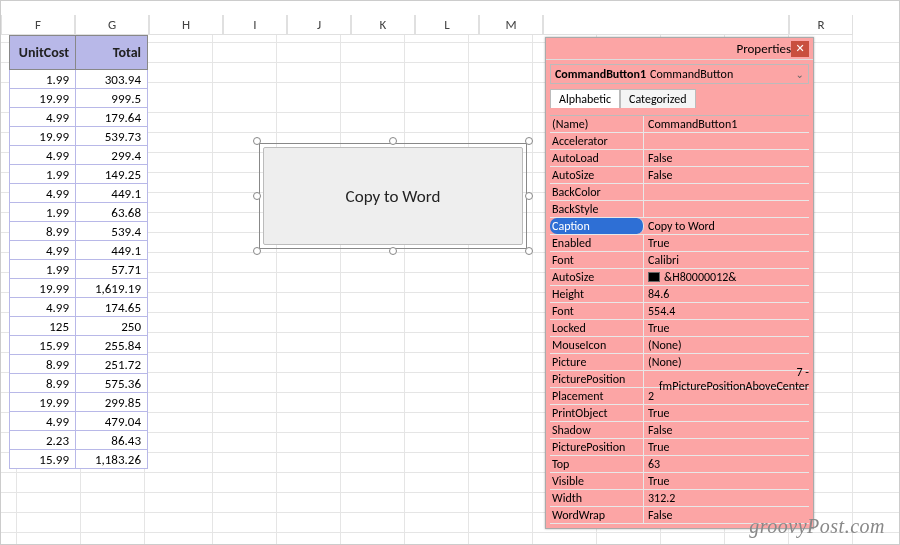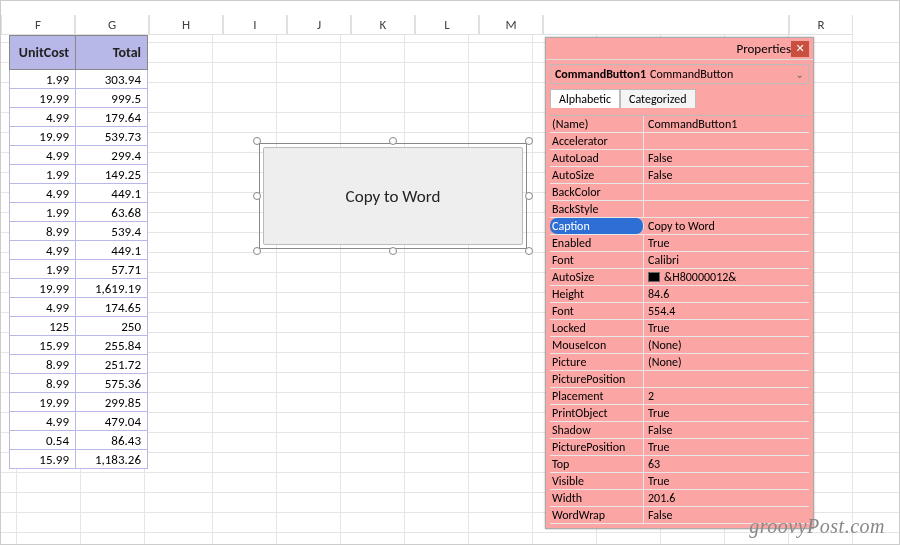--- a/index.html
+++ b/index.html
@@ -324,21 +324,21 @@
       </tr>
       <tr>
         <td class="col-f">19.99</td>
         <td class="col-g">299.85</td>
       </tr>
       <tr>
         <td class="col-f">4.99</td>
         <td class="col-g">479.04</td>
       </tr>
       <tr>
-        <td class="col-f">0.54</td>
+        <td class="col-f">2.23</td>
         <td class="col-g">86.43</td>
       </tr>
       <tr>
         <td class="col-f">15.99</td>
         <td class="col-g">1,183.26</td>
       </tr>
     </tbody>
 </table>
 
 <div class="cmd-wrap">
@@ -449,20 +449,23 @@
         </div>
       </div>
       <div class="prop-row">
         <div class="pn">Picture</div>
         <div class="pv">
           <span>(None)</span>
         </div>
       </div>
       <div class="prop-row">
         <div class="pn">PicturePosition</div>
+        <div class="pv">
+          <span>7 - fmPicturePositionAboveCenter</span>
+        </div>
       </div>
       <div class="prop-row">
         <div class="pn">Placement</div>
         <div class="pv">
           <span>2</span>
         </div>
       </div>
       <div class="prop-row">
         <div class="pn">PrintObject</div>
         <div class="pv">
@@ -489,21 +492,21 @@
       </div>
       <div class="prop-row">
         <div class="pn">Visible</div>
         <div class="pv">
           <span>True</span>
         </div>
       </div>
       <div class="prop-row">
         <div class="pn">Width</div>
         <div class="pv">
-          <span>201.6</span>
+          <span>312.2</span>
         </div>
       </div>
       <div class="prop-row">
         <div class="pn">WordWrap</div>
         <div class="pv">
           <span>False</span>
         </div>
       </div>
     </div>
 </div>

